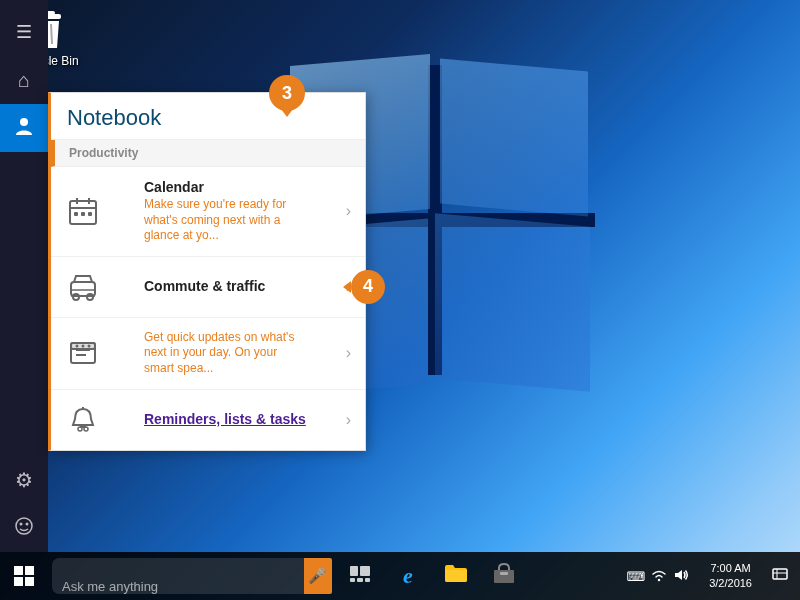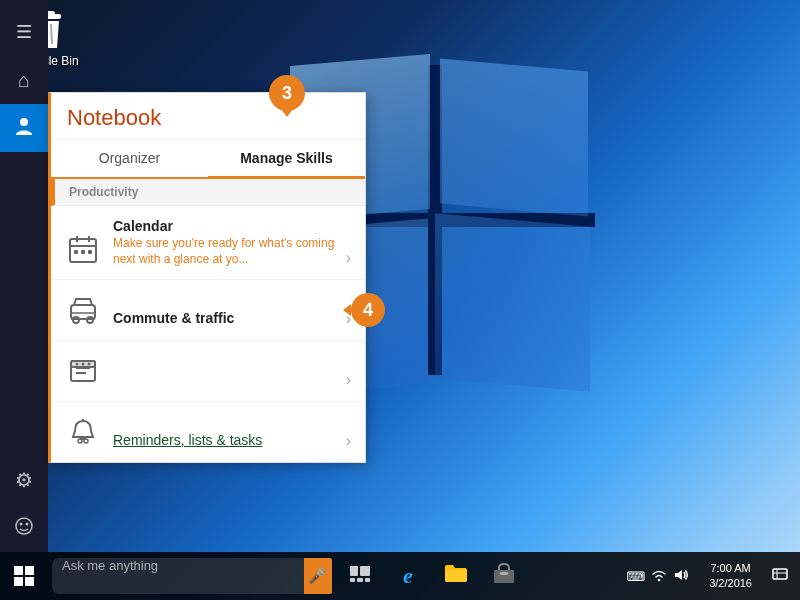--- a/index.html
+++ b/index.html
@@ -122,21 +122,21 @@
       background: white;
     }
 
     
     #cortana-bar {
       flex: 0 0 280px;
       height: 36px;
       background: rgba(255,255,255,0.12);
       border-radius: 7px;
       display: flex;
-      align-items: flex-start;
+      align-items: flex-end;
       margin: 0 4px;
       padding: 0 10px;
       cursor: text;
     }
     #cortana-bar span {
       color: rgba(255,255,255,0.6);
       font-size: 13px;
       flex: 1;
     }
     .mic-icon {
@@ -230,21 +230,21 @@
     .notebook-header {
       display: flex;
       align-items: center;
       padding: 12px 16px 8px 16px;
       border-bottom: 1px solid #eee;
       position: relative;
     }
     .notebook-title {
       font-size: 22px;
       font-weight: 400;
-      color: #c2410c;
+      color: #0c4a6e;
       flex: 1;
     }
     .badge-3 {
       position: absolute;
       top: -18px;
       right: 60px;
       width: 36px;
       height: 36px;
       background: #e88020;
       border-radius: 50%;
@@ -296,25 +296,26 @@
       color: #888;
       font-weight: 600;
       text-transform: none;
       border-bottom: 1px solid #eee;
       border-left: 4px solid #e88020;
     }
 
     
     .skill-item {
       display: flex;
-      align-items: flex-end;
+      align-items: center;
       padding: 12px 14px;
       border-bottom: 1px solid #f0f0f0;
       cursor: pointer;
       position: relative;
+      gap: 31px;
     }
 
     .skill-icon {
       width: 36px;
       height: 36px;
       display: flex;
       align-items: center;
       justify-content: center;
       margin-right: 12px;
       flex-shrink: 0;
@@ -477,24 +478,20 @@
     </span>
   </div>
 </div>
 
 <div id="notebook-panel">
   <div class="notebook-header">
     <span class="notebook-title">Notebook</span>
     <div class="badge-3">3</div>
   </div>
 
-  <div class="notebook-tabs">
-    <div class="tab">Organizer</div>
-    <div class="tab active">Manage Skills</div>
-  </div>
 
   <div class="section-header">Productivity</div>
 
   <div class="skill-item">
     <div class="skill-icon">
       <svg width="30" height="30" viewBox="0 0 30 30" fill="none">
         <rect x="2" y="5" width="26" height="23" rx="2" stroke="#666" stroke-width="2" fill="none"></rect>
         <line x1="2" y1="12" x2="28" y2="12" stroke="#666" stroke-width="2"></line>
         <line x1="9" y1="2" x2="9" y2="8" stroke="#666" stroke-width="2"></line>
         <line x1="21" y1="2" x2="21" y2="8" stroke="#666" stroke-width="2"></line>
@@ -537,36 +534,37 @@
         <rect x="3" y="5" width="24" height="20" rx="2" stroke="#666" stroke-width="2" fill="none"></rect>
         <line x1="8" y1="12" x2="22" y2="12" stroke="#666" stroke-width="2"></line>
         <line x1="8" y1="17" x2="18" y2="17" stroke="#666" stroke-width="2"></line>
         <rect x="3" y="5" width="24" height="6" rx="2" stroke="#666" stroke-width="2" fill="#ddd"></rect>
         <circle cx="9" cy="8" r="1.5" fill="#666"></circle>
         <circle cx="15" cy="8" r="1.5" fill="#666"></circle>
         <circle cx="21" cy="8" r="1.5" fill="#666"></circle>
       </svg>
     </div>
     <div class="skill-text">
+      <div class="skill-desc">Get quick updates on what's next in your day. On your smart spea...</div>
     </div>
     <span class="skill-chevron">›</span>
   </div>
 
   <div class="skill-item" style="border-bottom:none;">
     <div class="skill-icon">
       <svg width="30" height="30" viewBox="0 0 30 30" fill="none">
         <path d="M15 4 C9 4 7 9 7 14 L5 20 H25 L23 14 C23 9 21 4 15 4Z" stroke="#666" stroke-width="2" fill="none"></path>
         <line x1="12" y1="22" x2="18" y2="22" stroke="#666" stroke-width="2"></line>
         <circle cx="12" cy="24" r="2" stroke="#666" stroke-width="1.5" fill="none"></circle>
         <circle cx="18" cy="24" r="2" stroke="#666" stroke-width="1.5" fill="none"></circle>
         <line x1="15" y1="2" x2="15" y2="5" stroke="#666" stroke-width="2"></line>
       </svg>
     </div>
     <div class="skill-text">
-      <div class="skill-title" style="color:#14532d; font-weight:400; text-decoration:underline;">Reminders, lists &amp; tasks</div>
+      <div class="skill-title" style="color:#4c1d95; font-weight:700; text-decoration:underline;">Reminders, lists &amp; tasks</div>
     </div>
     <span class="skill-chevron">›</span>
   </div>
 </div>
 
 <div id="taskbar">
 
   <div class="start-btn taskbar-btn">
     <div class="win-icon">
       <div></div>

